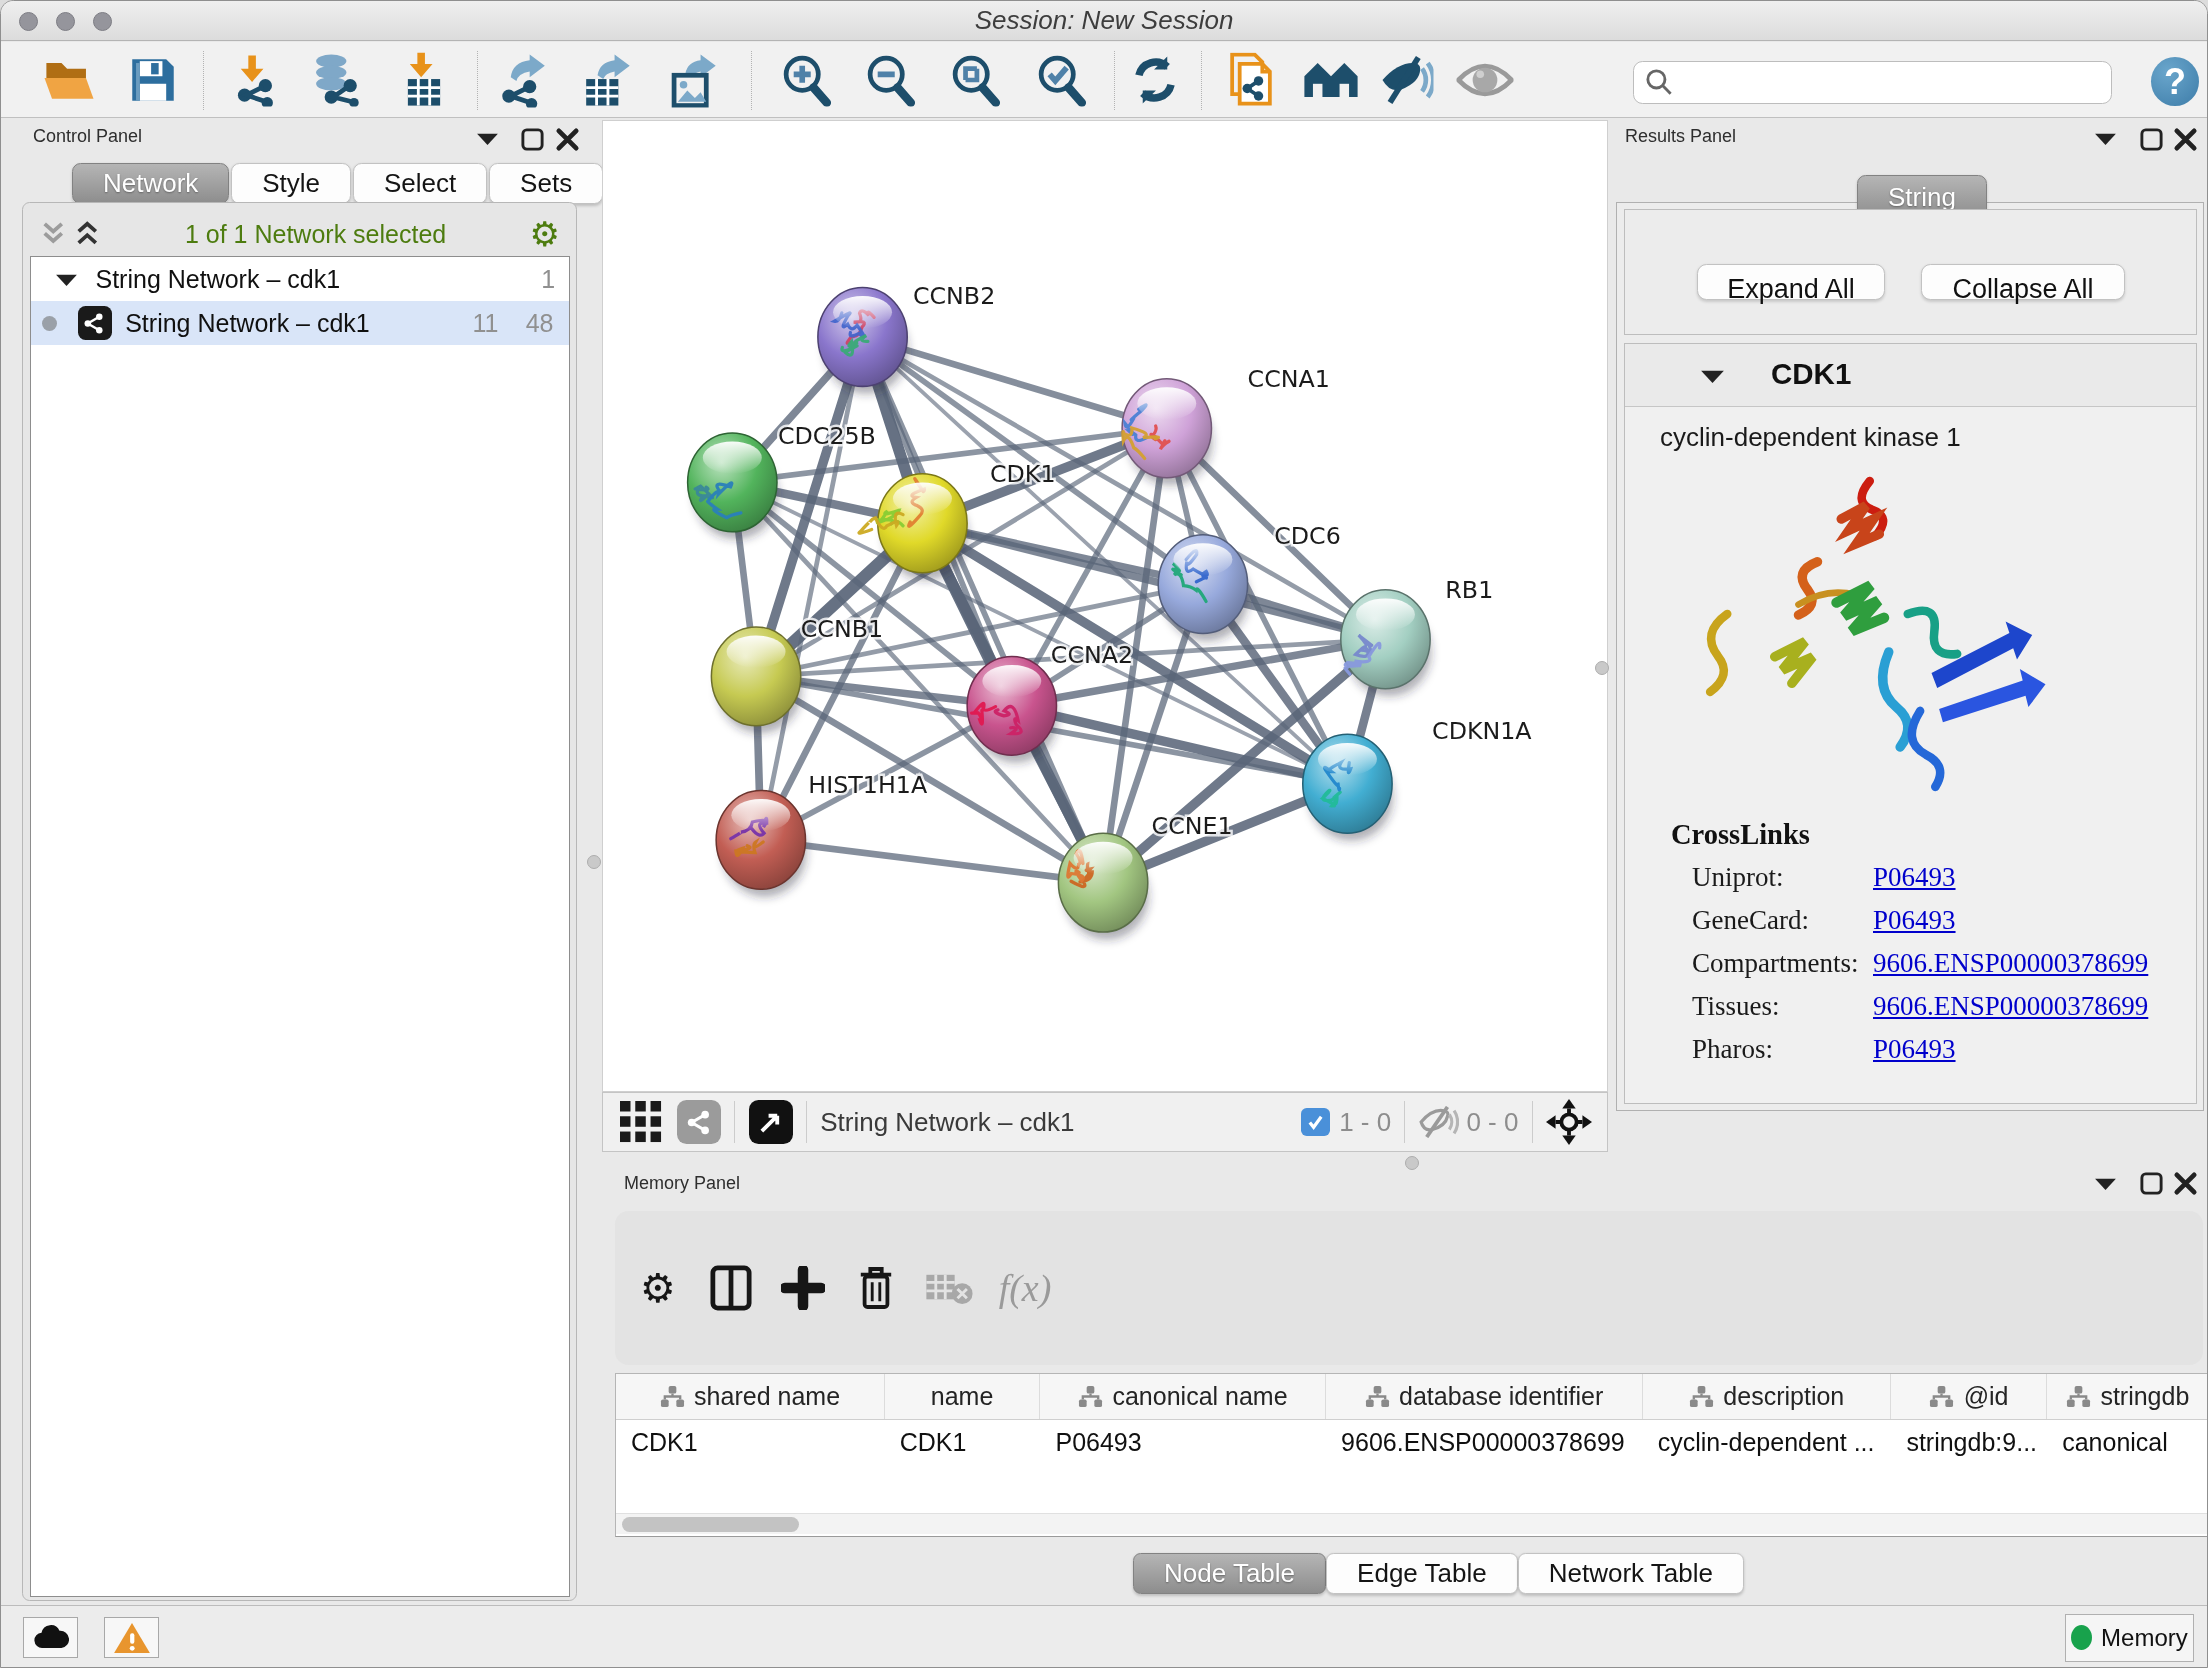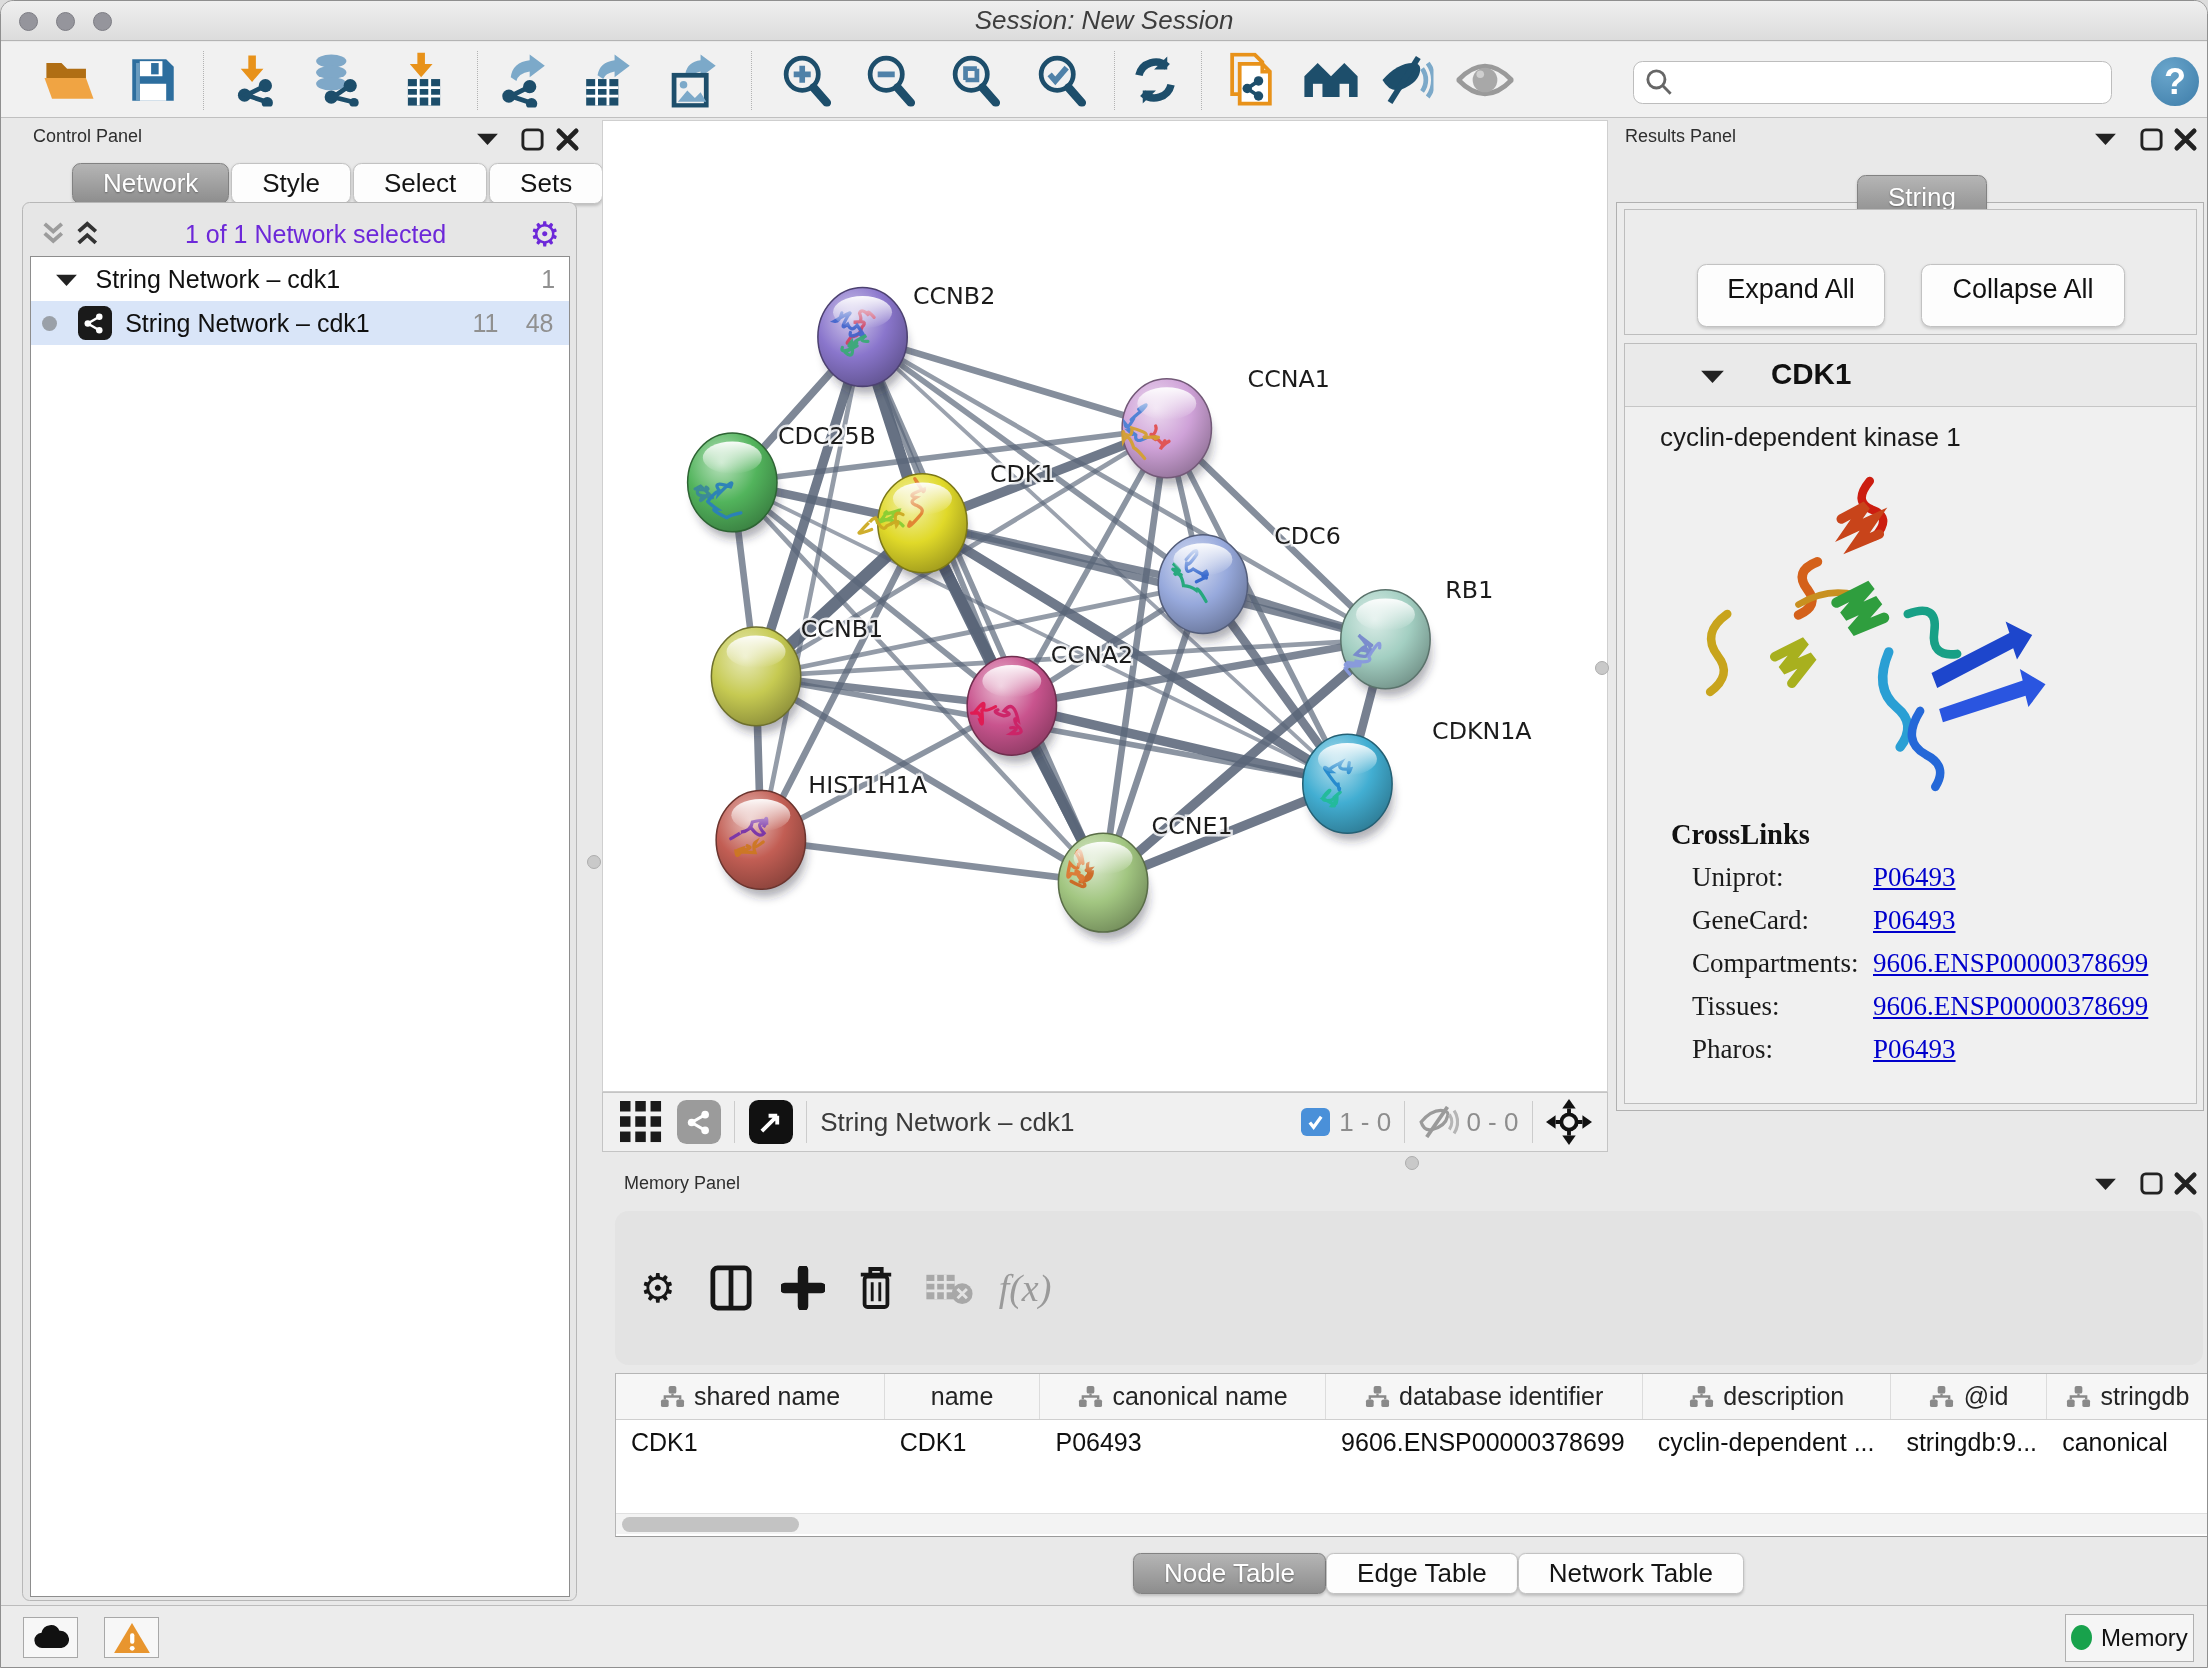--- a/index.html
+++ b/index.html
@@ -33,21 +33,21 @@
   .tabrow { position:absolute; display:flex; gap:1.9px; }
   .tab { height:41px; line-height:39px; padding:0 30px; background:#fdfdfd; border:1px solid #c2c2c2;
          border-radius:8.6px; font-size:26px; color:#141414; box-shadow:0 1.9px 2.9px rgba(0,0,0,.18); }
   .tab.sel { background:linear-gradient(#b5b5b5,#8d8d8d); color:#fff; border-color:#828282;
              text-shadow:0 1px 1.9px rgba(0,0,0,.35); }
 
   
   .cp-box { position:absolute; left:21px; top:201px; width:555px; height:1399px;
             background:#e6e6e6; border:1px solid #b7b7b7; border-radius:7.6px; }
   .cp-selrow { position:absolute; left:28.5px; top:213px; width:540px; height:40px; font-size:25px;
-               color:#6d28d9; display:flex; align-items:center; }
+               color:#4d7c0f; display:flex; align-items:center; }
   .cp-tree { position:absolute; left:28.5px; top:255px; width:540px; height:1341px; background:#fff;
              border:1px solid #8d8d8d; }
   .treerow { position:relative; height:44px; display:flex; align-items:center; font-size:25px; color:#101010; }
   .treerow.sel { background:#d9e5f8; }
   .tr-count { position:absolute; color:#909090; font-size:25px; }
   .shareic { width:34px; height:34px; background:#1a1a1a; border-radius:7.6px; display:inline-flex;
              align-items:center; justify-content:center; }
 
   
   .canvas { position:absolute; left:601px; top:119px; width:1006px; height:972px; background:#fff;
@@ -58,21 +58,21 @@
   .nf-label { font-size:26px; color:#3a3a3a; }
   .nf-count { font-size:26px; color:#8d8d8d; }
   .splitdot { position:absolute; width:14.3px; height:14.3px; border-radius:50%; background:#c9c9c9;
               border:1px solid #adadad; }
 
   
   .rp-outer { position:absolute; left:1615px; top:201px; width:588px; height:909px;
               background:#ececec; border:1px solid #b0b0b0; }
   .rp-box1 { position:absolute; left:1623px; top:208px; width:573px; height:126px;
              background:#ececec; border:1px solid #bdbdbd; }
-  .rp-btn { position:absolute; height:63px; background:#fdfdfd; border:1px solid #c2c2c2; border-radius:9.5px;
+  .rp-btn { position:absolute; height:36px; background:#fdfdfd; border:1px solid #c2c2c2; border-radius:9.5px;
             font-size:27px; color:#111; text-align:center; box-shadow:0 1.9px 2.9px rgba(0,0,0,.15); }
   .rp-box2 { position:absolute; left:1623px; top:342px; width:573px; height:761px;
              background:#f0f0f0; border:1px solid #bdbdbd; }
   .rp-sechead { position:absolute; left:1624px; top:343px; width:571px; height:63px; background:#eaeaea;
                 border-bottom:1px solid #c6c6c6; }
   .serif { font-family:"Liberation Serif",serif; }
   .xl-label { font-size:27px; color:#1a1a1a; }
   .xl-link { font-size:27px; color:#0000cc; text-decoration:underline; }
 
   

